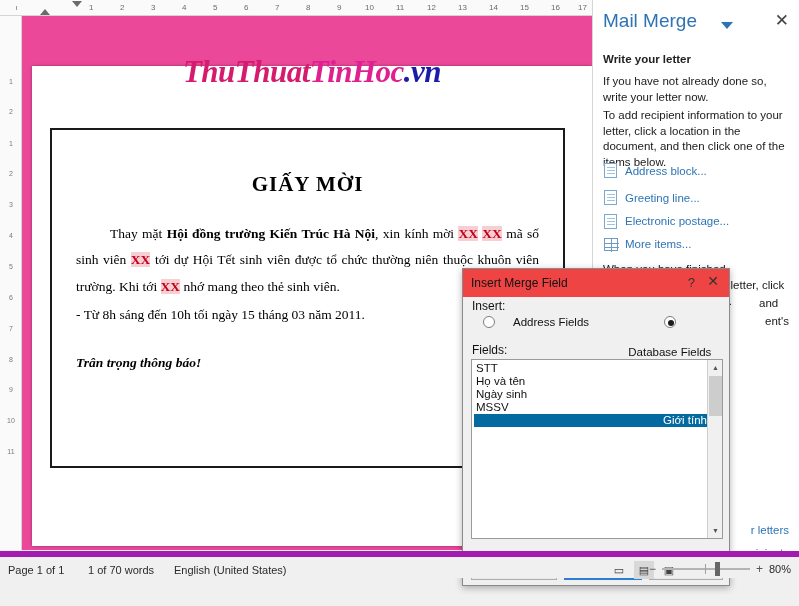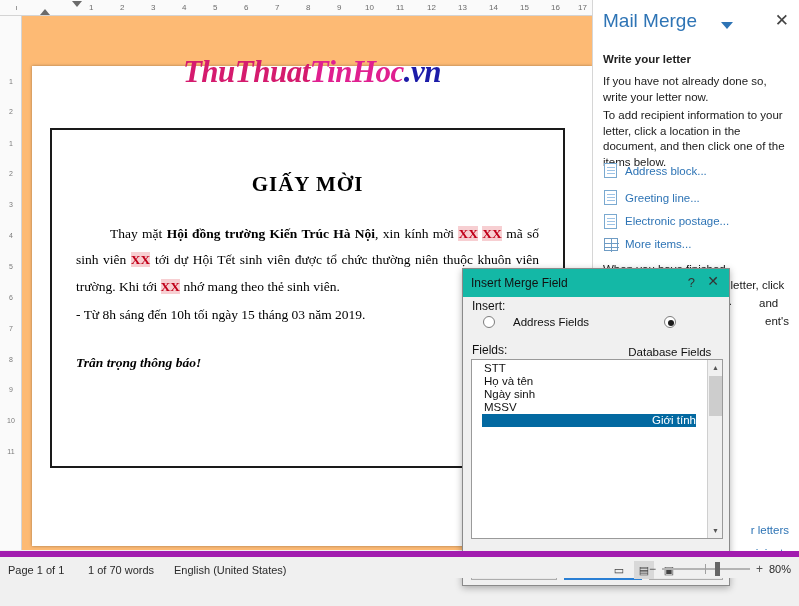--- a/index.html
+++ b/index.html
@@ -33,21 +33,21 @@
   .hruler .htick { position:absolute; top:3px; }
   .hruler .hmark { position:absolute; top:6px; width:1px; height:4px; background:#9a9a9a; }
   .hruler .indent-marker {
     position:absolute; width:0; height:0;
     border-left:5px solid transparent; border-right:5px solid transparent;
   }
 
   
   .doc-area {
     position:absolute; left:22px; top:16px; width:570px; height:534px;
-    background:#fdba74; overflow:hidden;padding-left:16px;
+    background:#ec4899; overflow:hidden;padding-left:16px;
   }
   .page {
     position:absolute; left:10px; top:50px; width:560px; height:480px;
     background:#ffffff; box-shadow:0 0 3px rgba(0,0,0,0.35);
   }
   .watermark {
     position:absolute; left:0; top:-12px; width:560px;
     text-align:center;
     font-family:"Liberation Serif", serif;
     font-size:31px; font-weight:bold; font-style:italic;
@@ -155,21 +155,21 @@
 
   
   .dialog {
     position:absolute; left:462px; top:268px; width:268px; height:318px;
     background:#f0f0f0; border:1px solid #8a8a8a;
     box-shadow:0 2px 7px rgba(0,0,0,0.3);
     font-size:11.5px; color:#111;
   }
   .dlg-title {
     position:absolute; left:0; top:0; width:100%; height:28px;
-    background:#14b8a6;
+    background:#ef4444;
   }
   .dlg-title .t {
     position:absolute; left:8px; top:7px; font-size:12px; color:#111;
   }
   .dlg-help { position:absolute; right:34px; top:6px; font-size:13px; color:#333; }
   .dlg-x { position:absolute; right:10px; top:5px; font-size:14px; color:#333; line-height:1.1; }
   .dlg-lbl { position:absolute; font-size:12px; color:#111; }
   .radio-row { position:absolute; left:20px; top:47px; width:240px; height:16px; }
   .radio {
     position:relative; display:inline-flex; align-items:center; gap:18px; font-size:11.5px;
@@ -179,21 +179,21 @@
     border:1px solid #7d7d7d; background:#fff; display:inline-block; position:relative;
   }
   .rdot.on:after {
     content:""; position:absolute; left:3px; top:3px; width:6px; height:6px;
     border-radius:50%; background:#1a1a1a;
   }
   .listbox {
     position:absolute; left:8px; top:90px; width:252px; height:180px;
     background:#fff; border:1px solid #9a9a9a;
   }
-  .listitems { position:absolute; left:8px; top:0; right:15px; top:0; padding:2px 11px 0 2px; }
+  .listitems { position:absolute; left:0; top:0; right:15px; top:0; padding:2px 0 0 2px; }
   .litem { height:13px; line-height:13px; font-size:11.5px; padding-left:2px; }
   .litem.sel { background:#0369a1; color:#fff;text-align:right; }
   .lscroll {
     position:absolute; right:0; top:0; width:15px; height:178px; background:#f0f0f0;
     border-left:1px solid #cfcfcf;
   }
   .lscroll .arrow {
     position:absolute; left:0; width:15px; height:15px; display:flex;
     align-items:center; justify-content:center; font-size:7px; color:#555;
   }
@@ -261,21 +261,21 @@
 
       <div class="inner-border"></div>
 
       <div class="doc-body">
         <div class="doc-title">GIẤY MỜI</div>
 
         <div class="doc-p indent">
           <span>Thay mặt </span><span class="bold">Hội đồng trường Kiến Trúc Hà Nội</span><span>, xin kính mời </span><span class="mf">XX</span><span> </span><span class="mf">XX</span><span> mã số sinh viên </span><span class="mf">XX</span><span> tới dự Hội Tết sinh viên được tổ chức thường niên thuộc khuôn viên trường. Khi tới </span><span class="mf">XX</span><span> nhớ mang theo thẻ sinh viên.</span>
         </div>
 
-        <div class="doc-line">- Từ 8h sáng đến 10h tối ngày 15 tháng 03 năm 2019.</div>
+        <div class="doc-line">- Từ 8h sáng đến 10h tối ngày 15 tháng 03 năm 2011.</div>
         <div class="doc-close">Trân trọng thông báo!</div>
       </div>
     </div>
   </div>
 
   <div class="pane">
     <div class="pane-title">Mail Merge</div>
     <div class="pane-caret"></div>
     <div class="pane-close">✕</div>
 

